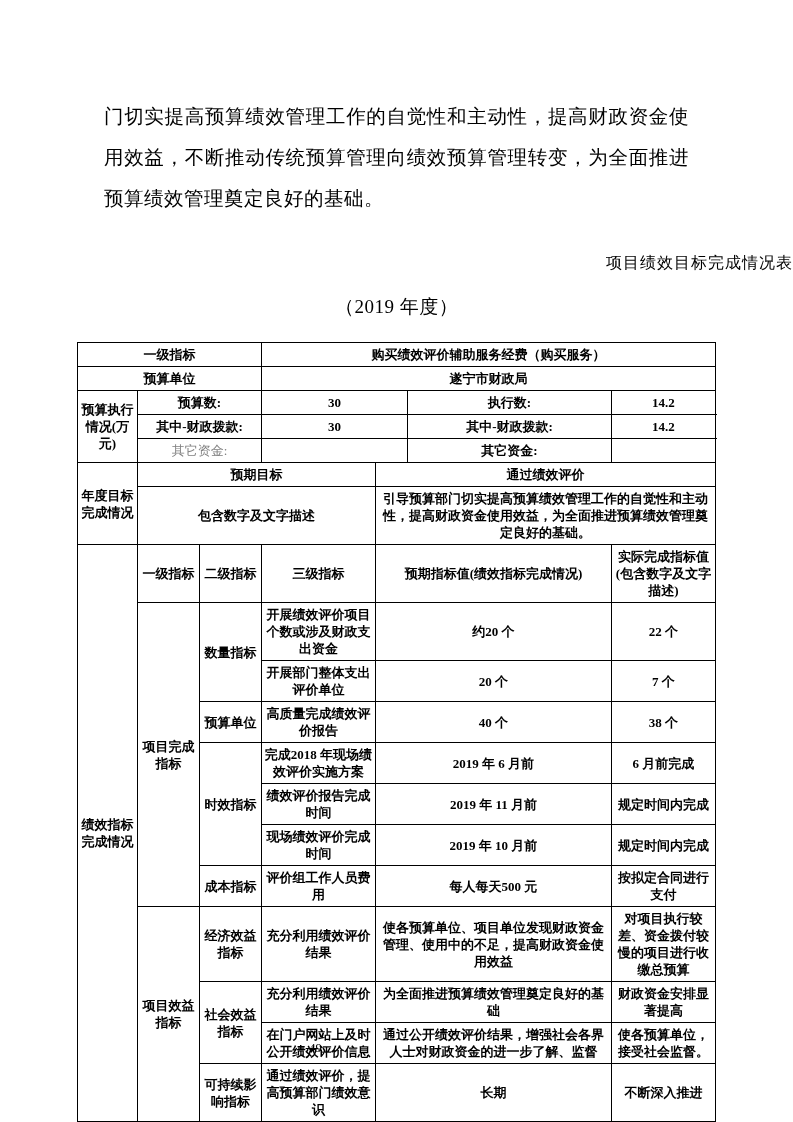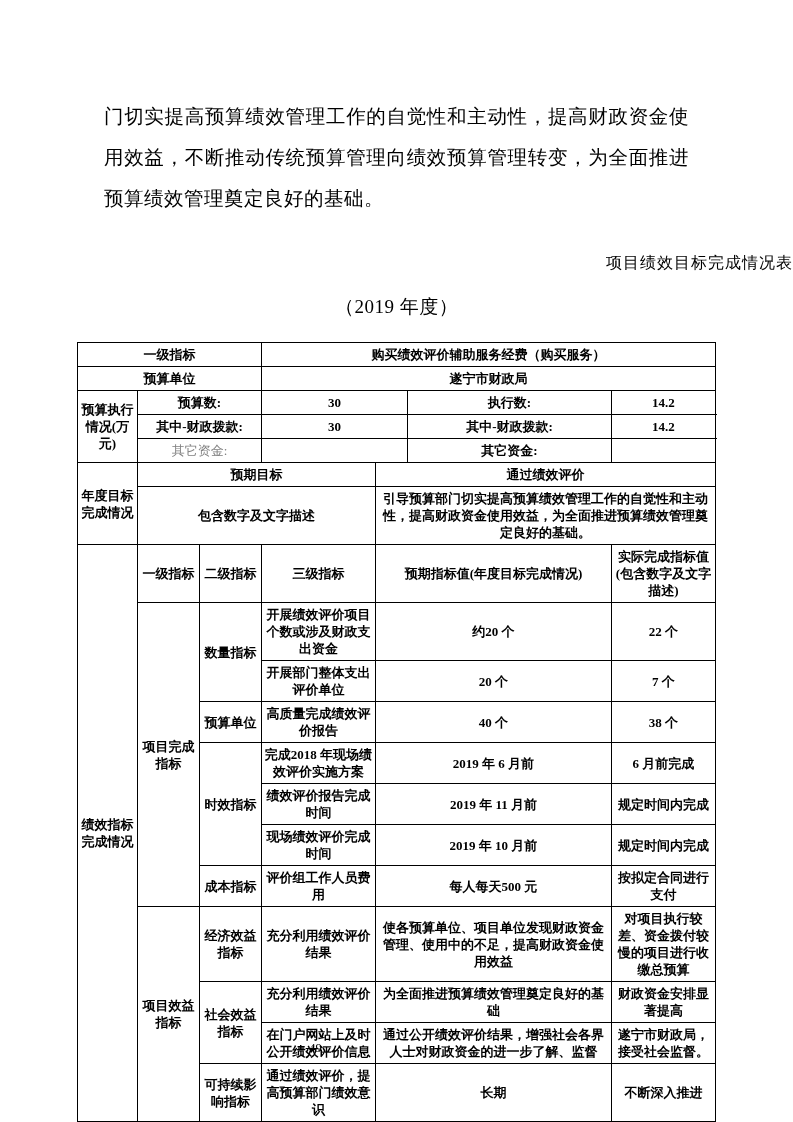--- a/index.html
+++ b/index.html
@@ -139,21 +139,21 @@
       <tr>
         <td class="b" colspan="3">包含数字及文字描述</td>
         <td class="b" colspan="4">引导预算部门切实提高预算绩效管理工作的自觉性和主动性，提高财政资金使用效益，为全面推进预算绩效管理奠定良好的基础。</td>
       </tr>
 
       <tr>
         <td class="b" rowspan="12">绩效指标完成情况</td>
         <td class="b">一级指标</td>
         <td class="b">二级指标</td>
         <td class="b">三级指标</td>
-        <td class="b small" colspan="3">预期指标值(年度目标完成情况)</td>
+        <td class="b small" colspan="3">预期指标值(绩效指标完成情况)</td>
         <td class="b small">实际完成指标值(包含数字及文字描述)</td>
       </tr>
 
       <tr>
         <td class="b" rowspan="7">项目完成指标</td>
         <td class="b" rowspan="2">数量指标</td>
         <td class="b small">开展绩效评价项目个数或涉及财政支出资金</td>
         <td class="b" colspan="3">约20 个</td>
         <td class="b">22 个</td>
       </tr>
@@ -200,21 +200,21 @@
       </tr>
       <tr>
         <td class="b" rowspan="2">社会效益指标</td>
         <td class="b small">充分利用绩效评价结果</td>
         <td class="b small" colspan="3">为全面推进预算绩效管理奠定良好的基础</td>
         <td class="b small">财政资金安排显著提高</td>
       </tr>
       <tr>
         <td class="b small">在门户网站上及时公开绩效评价信息</td>
         <td class="b small" colspan="3">通过公开绩效评价结果，增强社会各界人士对财政资金的进一步了解、监督</td>
-        <td class="b small">遂宁市财政局，接受社会监督。</td>
+        <td class="b small">使各预算单位，接受社会监督。</td>
       </tr>
       <tr>
         <td class="b">可持续影响指标</td>
         <td class="b small">通过绩效评价，提高预算部门绩效意识</td>
         <td class="b" colspan="3">长期</td>
         <td class="b">不断深入推进</td>
       </tr>
 
     </tbody>
   </table>

